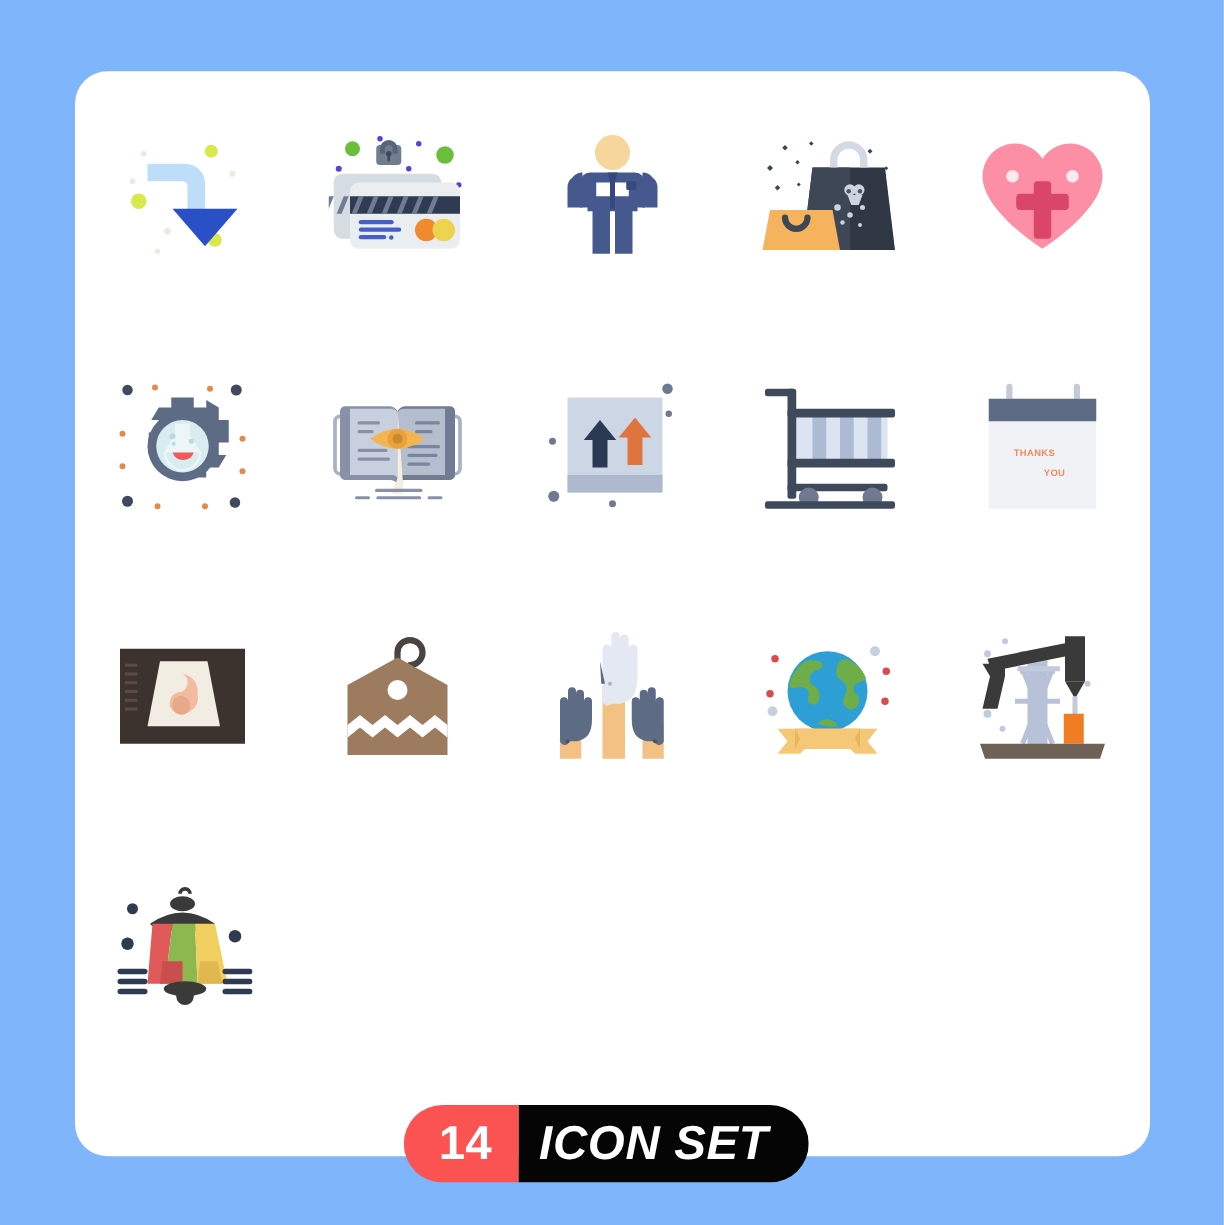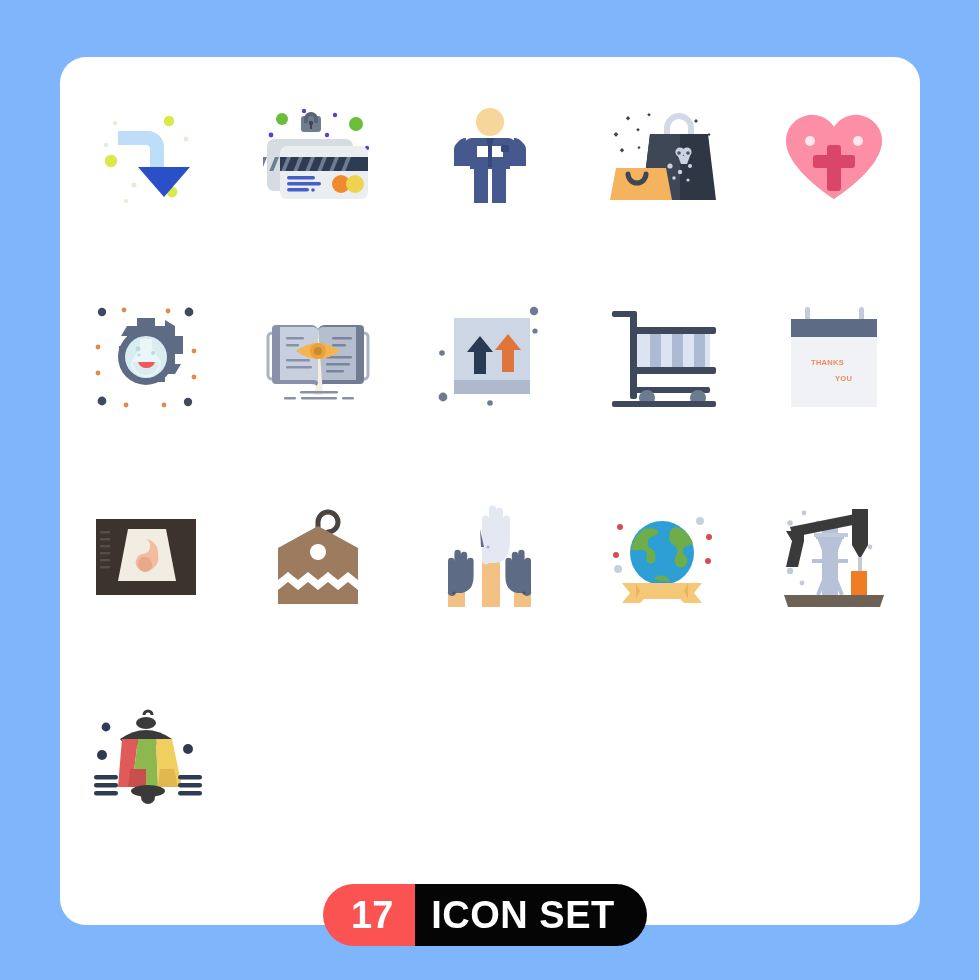--- a/index.html
+++ b/index.html
@@ -72,20 +72,21 @@
     background: #050505;
     color: #FFFFFF;
     display: flex;
     align-items: center;
     justify-content: center;
     padding: 0 32px 0 16px;
     font-size: 38px;
     font-weight: bold;
     letter-spacing: 0.5px;
     line-height: 1;
+    font-style: italic;
   }
   .cal-text {
     font-size: 7.5px;
     font-weight: bold;
     font-family: "Liberation Sans", sans-serif;
     fill: #F08A5D;
     letter-spacing: 0.3px;
   }
 </style>
 </head>
@@ -419,17 +420,17 @@
             <rect x="88" y="78" width="24" height="4.4" rx="2.2"></rect>
             <rect x="88" y="86" width="24" height="4.4" rx="2.2"></rect>
           </g>
         </svg>
       </div>
 
     </div>
   </div>
 
   <div class="banner">
-    <div class="banner-count">17</div>
+    <div class="banner-count">14</div>
     <div class="banner-label">ICON SET</div>
   </div>
 
 </div>
 
 </body></html>

